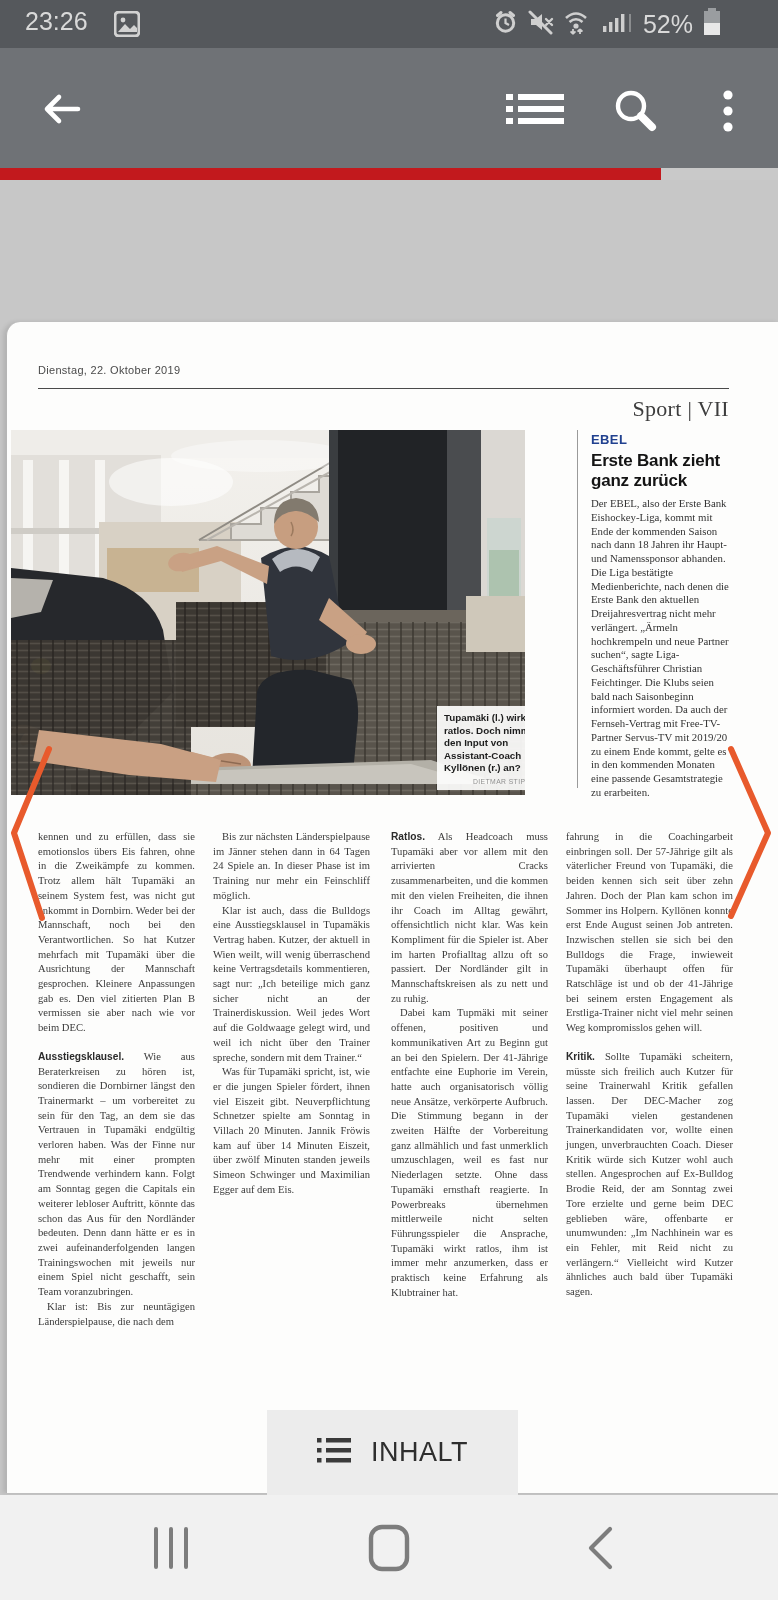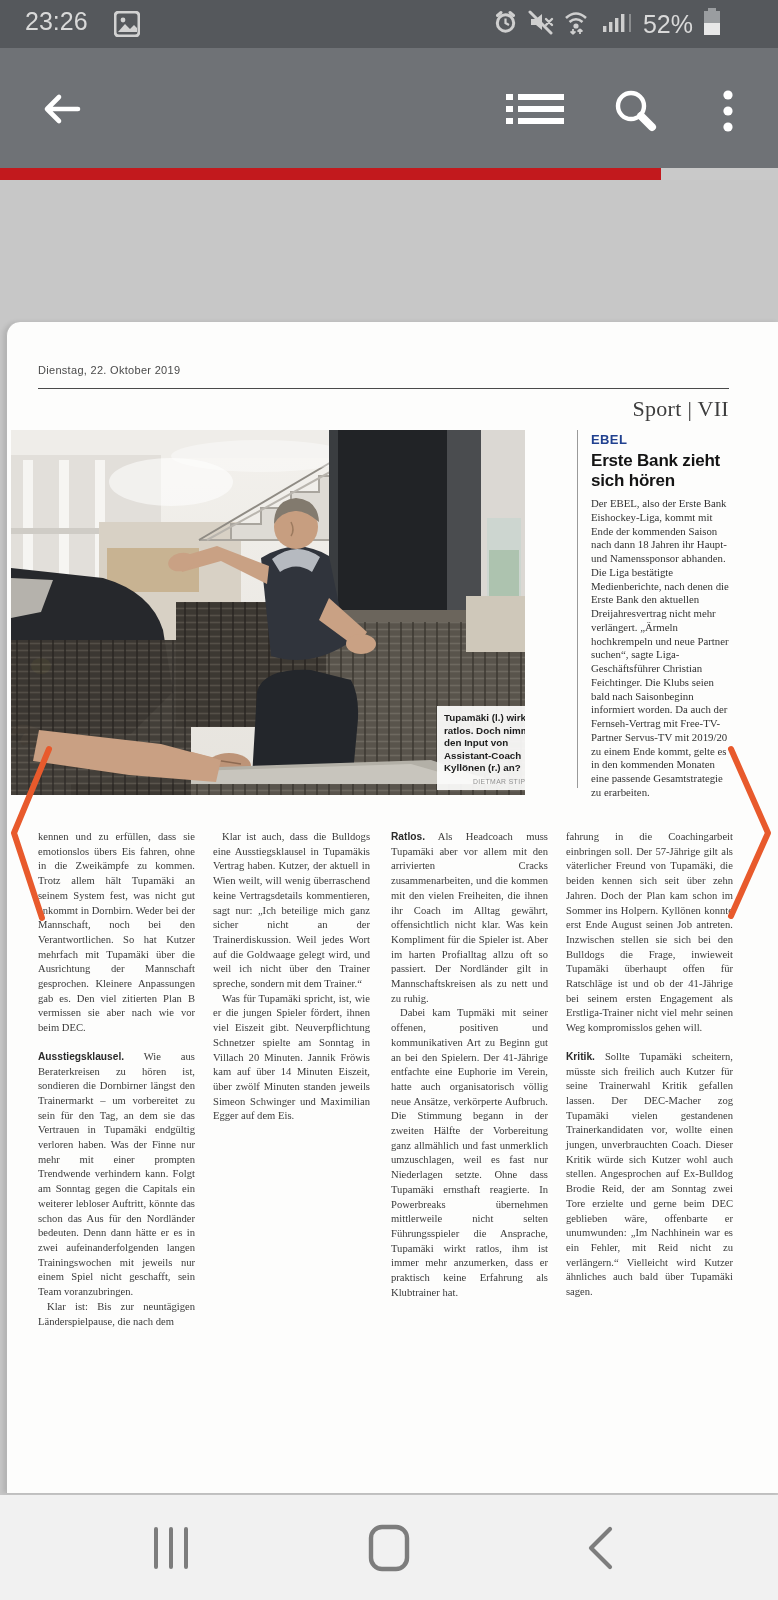--- a/index.html
+++ b/index.html
@@ -234,30 +234,31 @@
       
       <div class="caption" style="position:absolute;left:426px;top:276px;">
         <div class="caption-text">Tupamäki (l.) wirkt ratlos. Doch nimmt er den Input von Assistant-Coach Kyllönen (r.) an?</div>
         <div class="caption-credit">DIETMAR STIPLOVSEK</div>
       </div>
     </div>
 
     <div class="sidebar-rule"></div>
     <div class="sidebar">
       <div class="kicker">EBEL</div>
-      <div class="headline">Erste Bank zieht sich hören</div>
+      <div class="headline">Erste Bank zieht ganz zurück</div>
       <div class="sidebar-body">Der EBEL, also der Erste Bank Eishockey-Liga, kommt mit Ende der kommenden Saison nach dann 18 Jahren ihr Haupt- und Namenssponsor abhanden. Die Liga bestätigte Medienberichte, nach denen die Erste Bank den aktuellen Dreijahresvertrag nicht mehr verlängert. „Ärmeln hochkrempeln und neue Partner suchen“, sagte Liga-Geschäftsführer Christian Feichtinger. Die Klubs seien bald nach Saisonbeginn informiert worden. Da auch der Fernseh-Vertrag mit Free-TV-Partner Servus-TV mit 2019/20 zu einem Ende kommt, gelte es in den kommenden Monaten eine passende Gesamtstrategie zu erarbeiten.</div>
     </div>
 
     <div class="col col-1">
       <p class="para"><span>kennen und zu erfüllen, dass sie emotionslos übers Eis fahren, ohne in die Zweikämpfe zu kommen. Trotz allem hält Tupamäki an seinem System fest, was nicht gut ankommt in Dornbirn. Weder bei der Mannschaft, noch bei den Verantwortlichen. So hat Kutzer mehrfach mit Tupamäki über die Ausrichtung der Mannschaft gesprochen. Kleinere Anpassungen gab es. Den viel zitierten Plan B vermissen sie aber nach wie vor beim DEC.</span></p>
       <p class="para gap"><b class="lead">Ausstiegsklausel.</b> <span>Wie aus Beraterkreisen zu hören ist, sondieren die Dornbirner längst den Trainermarkt – um vorbereitet zu sein für den Tag, an dem sie das Vertrauen in Tupamäki endgültig verloren haben. Was der Finne nur mehr mit einer prompten Trendwende verhindern kann. Folgt am Sonntag gegen die Capitals ein weiterer lebloser Auftritt, könnte das schon das Aus für den Nordländer bedeuten. Denn dann hätte er es in zwei aufeinanderfolgenden langen Trainingswochen mit jeweils nur einem Spiel nicht geschafft, sein Team voranzubringen.</span></p>
       <p class="para indent"><span>Klar ist: Bis zur neuntägigen Länderspielpause, die nach dem</span></p>
     </div>
     <div class="col col-2">
+      <p class="para indent"><span>Bis zur nächsten Länderspielpause im Jänner stehen dann in 64 Tagen 24 Spiele an. In dieser Phase ist im Training nur mehr ein Feinschliff möglich.</span></p>
       <p class="para indent"><span>Klar ist auch, dass die Bulldogs eine Ausstiegsklausel in Tupamäkis Vertrag haben. Kutzer, der aktuell in Wien weilt, will wenig überraschend keine Vertragsdetails kommentieren, sagt nur: „Ich beteilige mich ganz sicher nicht an der Trainerdiskussion. Weil jedes Wort auf die Goldwaage gelegt wird, und weil ich nicht über den Trainer spreche, sondern mit dem Trainer.“</span></p>
       <p class="para indent"><span>Was für Tupamäki spricht, ist, wie er die jungen Spieler fördert, ihnen viel Eiszeit gibt. Neuverpflichtung Schnetzer spielte am Sonntag in Villach 20 Minuten. Jannik Fröwis kam auf über 14 Minuten Eiszeit, über zwölf Minuten standen jeweils Simeon Schwinger und Maximilian Egger auf dem Eis.</span></p>
     </div>
     <div class="col col-3">
       <p class="para"><b class="lead">Ratlos.</b> <span>Als Headcoach muss Tupamäki aber vor allem mit den arrivierten Cracks zusammenarbeiten, und die kommen mit den vielen Freiheiten, die ihnen ihr Coach im Alltag gewährt, offensichtlich nicht klar. Was kein Kompliment für die Spieler ist. Aber im harten Profialltag allzu oft so passiert. Der Nordländer gilt in Mannschaftskreisen als zu nett und zu ruhig.</span></p>
       <p class="para indent"><span>Dabei kam Tupmäki mit seiner offenen, positiven und kommunikativen Art zu Beginn gut an bei den Spielern. Der 41-Jährige entfachte eine Euphorie im Verein, hatte auch organisatorisch völlig neue Ansätze, verkörperte Aufbruch. Die Stimmung begann in der zweiten Hälfte der Vorbereitung ganz allmählich und fast unmerklich umzuschlagen, weil es fast nur Niederlagen setzte. Ohne dass Tupamäki ernsthaft reagierte. In Powerbreaks übernehmen mittlerweile nicht selten Führungsspieler die Ansprache, Tupamäki wirkt ratlos, ihm ist immer mehr anzumerken, dass er praktisch keine Erfahrung als Klubtrainer hat.</span></p>
     </div>
     <div class="col col-4">
       <p class="para"><span>fahrung in die Coachingarbeit einbringen soll. Der 57-Jährige gilt als väterlicher Freund von Tupamäki, die beiden kennen sich seit über zehn Jahren. Doch der Plan kam schon im Sommer ins Holpern. Kyllönen konnte erst Ende August seinen Job antreten. Inzwischen stellen sie sich bei den Bulldogs die Frage, inwieweit Tupamäki überhaupt offen für Ratschläge ist und ob der 41-Jährige bei seinem ersten Engagement als Erstliga-Trainer nicht viel mehr seinen Weg kompromisslos gehen will.</span></p>
       <p class="para gap"><b class="lead">Kritik.</b> <span>Sollte Tupamäki scheitern, müsste sich freilich auch Kutzer für seine Trainerwahl Kritik gefallen lassen. Der DEC-Macher zog Tupamäki vielen gestandenen Trainerkandidaten vor, wollte einen jungen, unverbrauchten Coach. Dieser Kritik würde sich Kutzer wohl auch stellen. Angesprochen auf Ex-Bulldog Brodie Reid, der am Sonntag zwei Tore erzielte und gerne beim DEC geblieben wäre, offenbarte er unumwunden: „Im Nachhinein war es ein Fehler, mit Reid nicht zu verlängern.“ Vielleicht wird Kutzer ähnliches auch bald über Tupamäki sagen.</span></p>
@@ -268,20 +269,33 @@
     <svg width="52" height="180" viewBox="0 0 52 180">
         <polyline points="41,5 6,89 34,174" fill="none" stroke="#e85a2c" stroke-width="6" stroke-linecap="round" stroke-linejoin="round"></polyline>
       </svg>
   </span>
   <span class="chev chev-right">
     <svg width="52" height="180" viewBox="0 0 52 180">
         <polyline points="9,5 46,89 9,172" fill="none" stroke="#e85a2c" stroke-width="6" stroke-linecap="round" stroke-linejoin="round"></polyline>
       </svg>
   </span>
 
+  <div class="inhalt">
+    <span>
+      <svg width="34" height="27" viewBox="0 0 34 27">
+          <rect x="0" y="1" width="4.5" height="4.5" fill="#3a3a3a"></rect>
+          <rect x="9" y="1" width="25" height="4.5" fill="#3a3a3a"></rect>
+          <rect x="0" y="11" width="4.5" height="4.5" fill="#3a3a3a"></rect>
+          <rect x="9" y="11" width="25" height="4.5" fill="#3a3a3a"></rect>
+          <rect x="0" y="21" width="4.5" height="4.5" fill="#3a3a3a"></rect>
+          <rect x="9" y="21" width="25" height="4.5" fill="#3a3a3a"></rect>
+        </svg>
+    </span>
+    <span class="inhalt-label">INHALT</span>
+  </div>
 
   <div class="navbar">
     <span class="nv-recents">
       <svg width="38" height="42" viewBox="0 0 38 42">
           <path d="M4 2 V40 M19 2 V40 M34 2 V40" stroke="#7d7d7d" stroke-width="4" stroke-linecap="round" fill="none"></path>
         </svg>
     </span>
     <span class="nv-home">
       <svg width="42" height="48" viewBox="0 0 42 48">
           <rect x="3" y="3" width="36" height="42" rx="11" fill="none" stroke="#7d7d7d" stroke-width="4.4"></rect>

